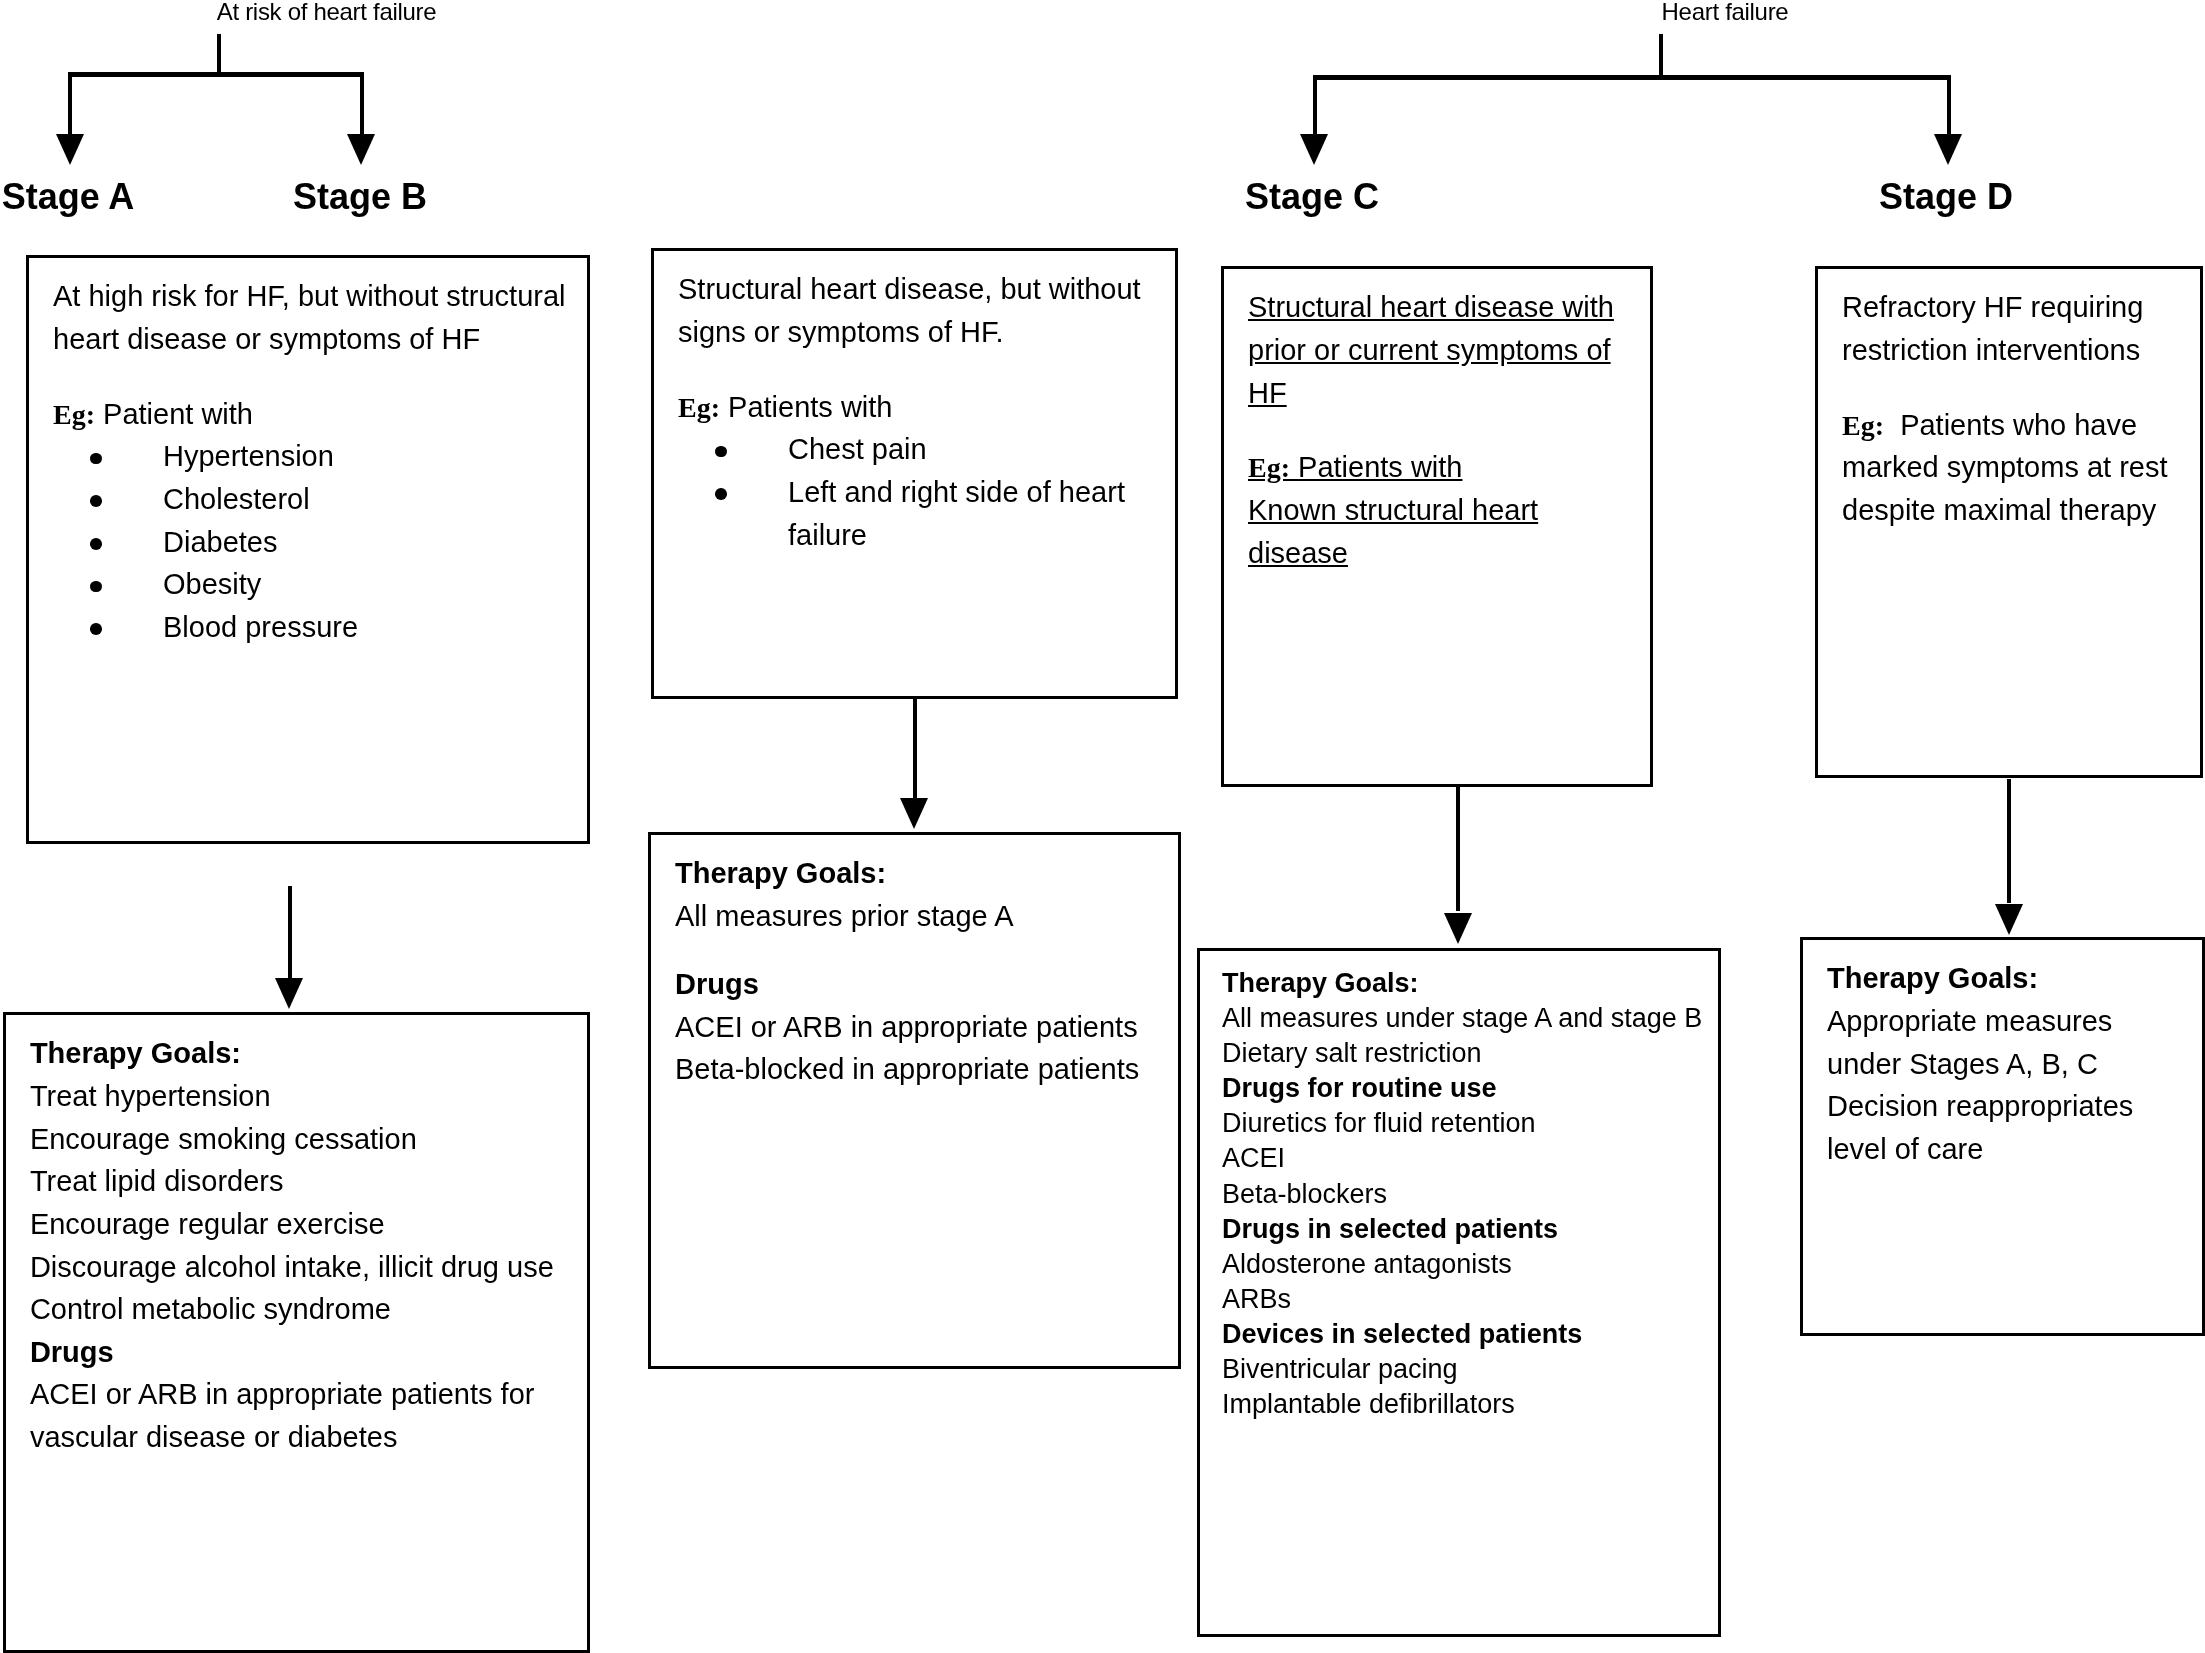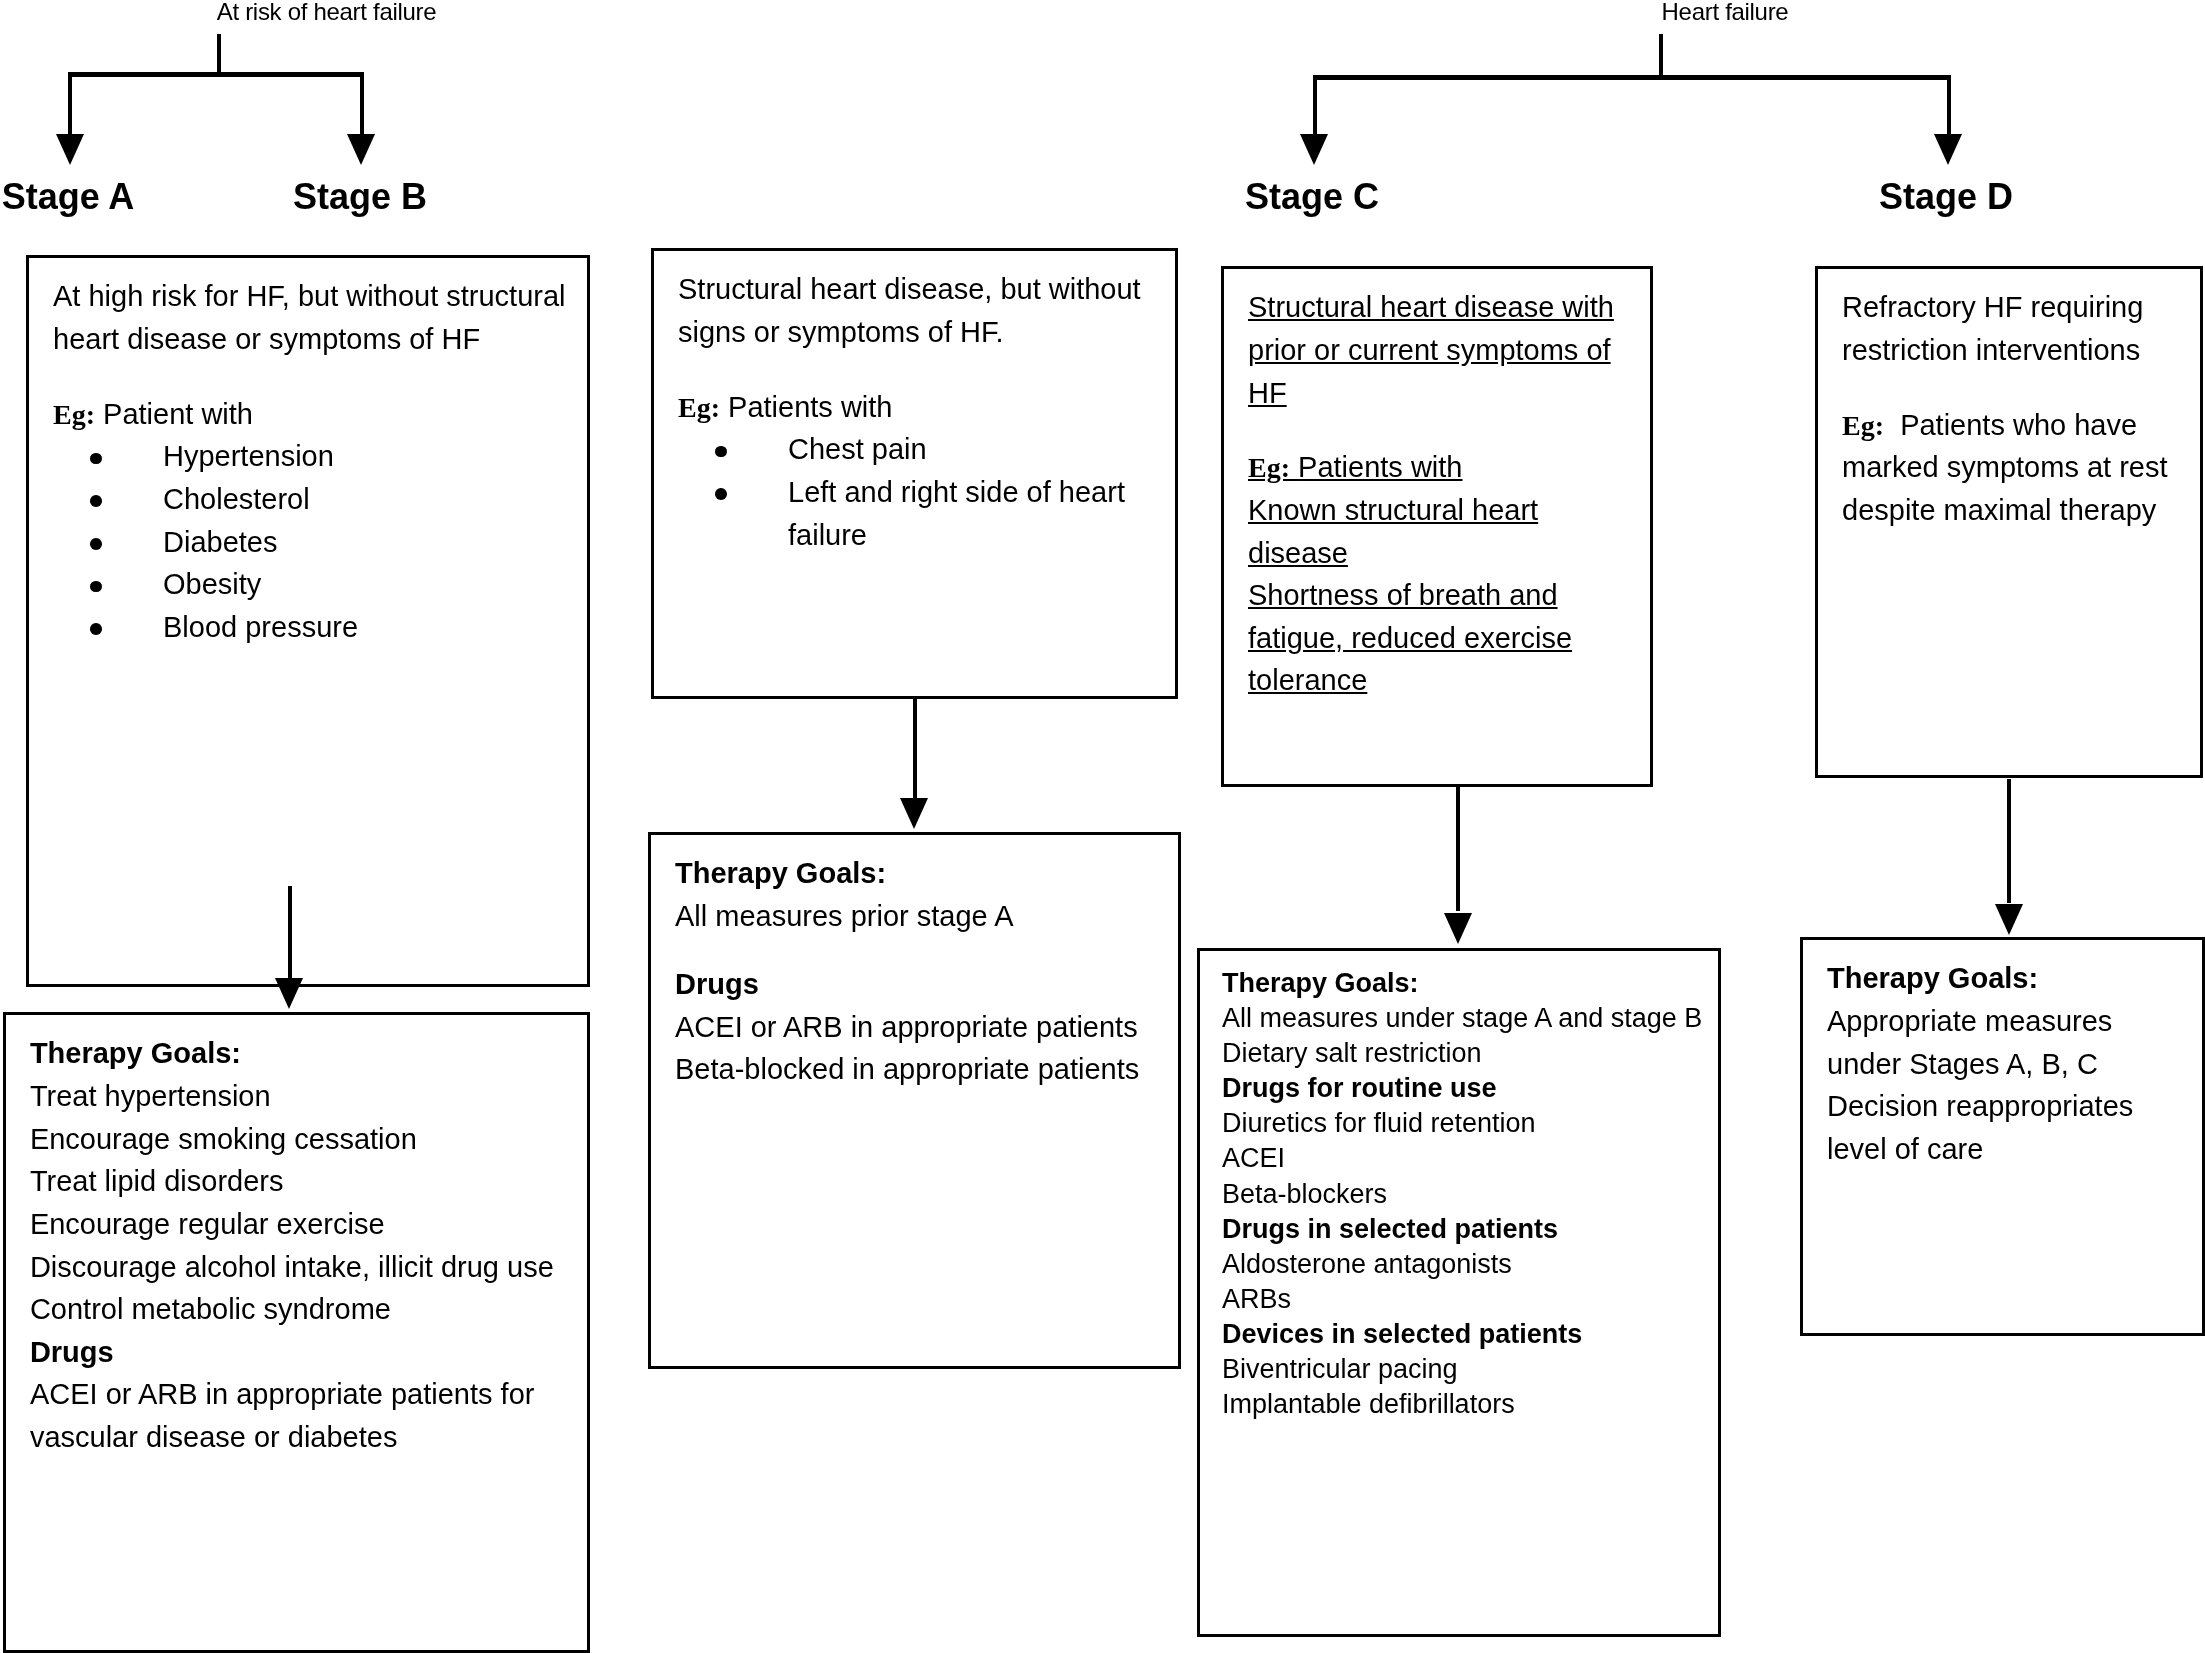--- a/index.html
+++ b/index.html
@@ -127,21 +127,21 @@
   <div class="vline" style="left:1659px; top:34px; height:43px;"></div>
   <div class="hline" style="left:1313px; top:75px; width:638px;"></div>
   <div class="vline" style="left:1313px; top:75px; height:64px;"></div>
   <div class="arrow" style="left:1300px; top:134px;"></div>
   <div class="vline" style="left:1947px; top:75px; height:64px;"></div>
   <div class="arrow" style="left:1934px; top:134px;"></div>
 
   <div class="stage-label" style="left:1244px; top:179px; width:136px;">Stage C</div>
   <div class="stage-label" style="left:1878px; top:179px; width:136px;">Stage D</div>
 
-  <div class="box" style="left:26px; top:255px; width:564px; height:732px;">
+  <div class="box" style="left:26px; top:255px; width:564px; height:589px;">
     <div class="box-inner">
       <div class="para">At high risk for HF, but without structural heart disease or symptoms of HF</div>
       <div class="spacer"></div>
       <div class="para">
         <span class="eg">Eg:</span>
         <span>Patient with</span>
       </div>
       <ul class="bullets">
         <li>Hypertension</li>
         <li>Cholesterol</li>
@@ -200,21 +200,20 @@
 
   <div class="box" style="left:1221px; top:266px; width:432px; height:521px;text-decoration:underline;">
     <div class="box-inner tight-none">
       <div class="para">Structural heart disease with prior or current symptoms of HF</div>
       <div class="spacer"></div>
       <div class="para">
         <span class="eg">Eg:</span>
         <span>Patients with</span>
       </div>
       <div class="para">Known structural heart disease</div>
-      <div class="para">Shortness of breath and fatigue, reduced exercise tolerance</div>
     </div>
   </div>
 
   <div class="vline" style="left:1456px; top:787px; height:124px;"></div>
   <div class="arrow" style="left:1444px; top:913px;"></div>
 
   <div class="box tight" style="left:1197px; top:948px; width:524px; height:689px;">
     <div class="box-inner">
       <div class="para b">Therapy Goals:</div>
       <div class="para">All measures under stage A and stage B</div>

